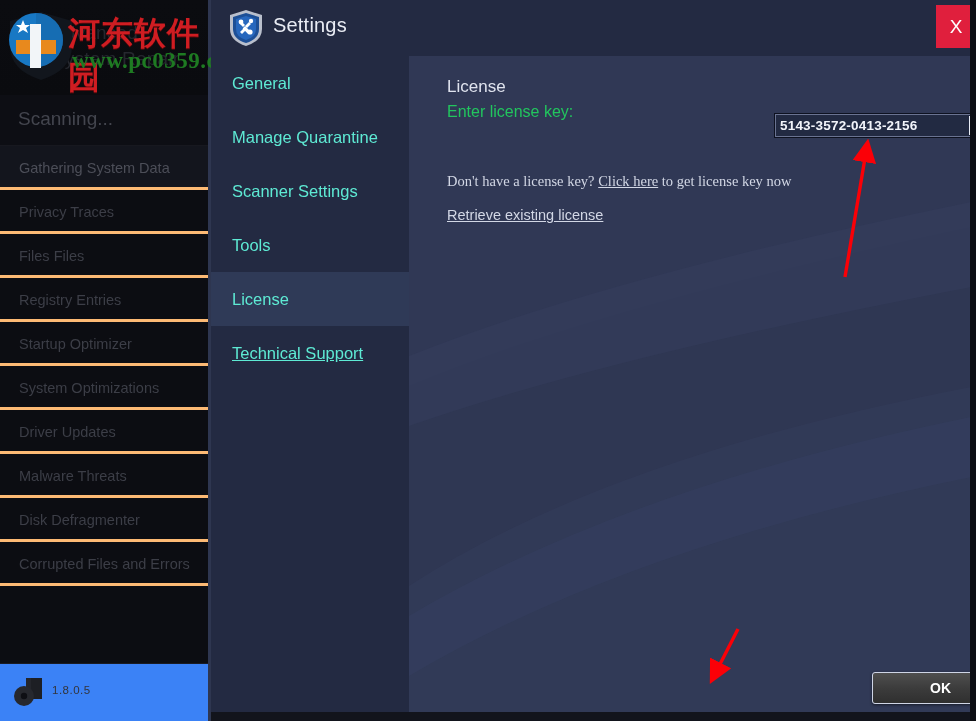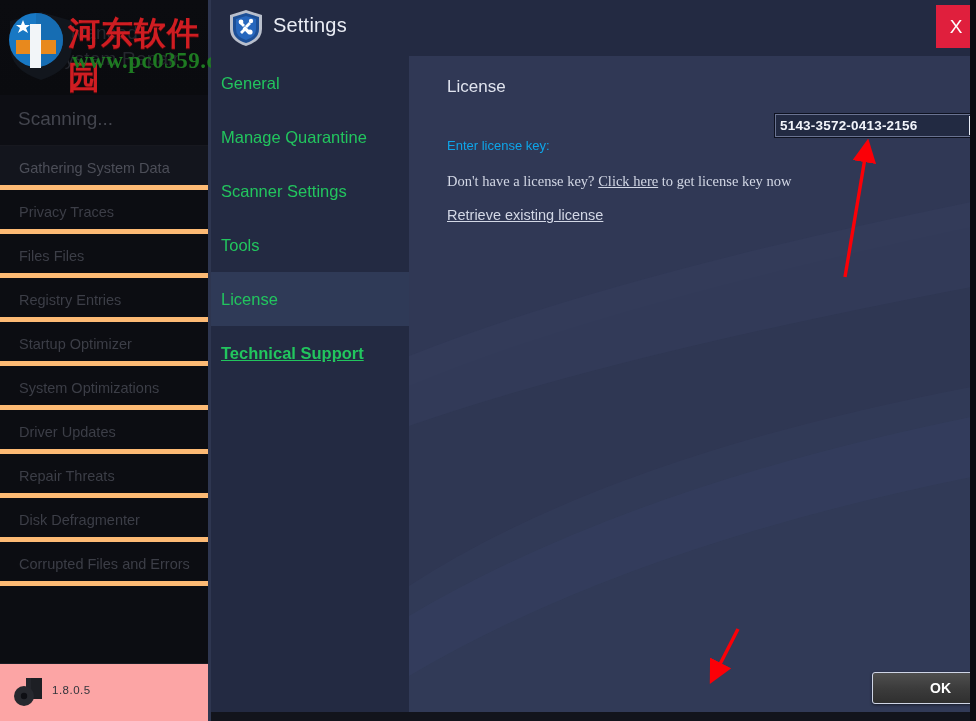--- a/index.html
+++ b/index.html
@@ -31,26 +31,26 @@
     background: #0d0e14; border-bottom: 1px solid #17181f;
   }
   .bg-scanning-label {
     position: absolute; left: 18px; top: 13px;
     font-size: 19px; color: #43454e;
   }
   .bg-list { position: absolute; left: 0; top: 146px; width: 215px; }
   .bg-list-item {
     position: relative; height: 44px; line-height: 44px;
     padding-left: 19px; font-size: 14.5px; color: #3c3e47;
-    border-bottom: 5px solid #fdba74;
+    border-bottom: 3px solid #fdba74;
   }
   .bg-list-item.active { background: #13151d; color: #4c4e58; }
   .bg-footer {
     position: absolute; left: 0; top: 663px; width: 215px; height: 58px;
-    background: #fca5a5; border-top: 1px solid #1a1c24;
+    background: #3b82f6; border-top: 1px solid #1a1c24;
   }
   .bg-disc-icon {
     position: absolute; left: 12px; top: 11px; width: 36px; height: 34px;
     color: #212329;
   }
   .bg-version {
     position: absolute; left: 52px; top: 20px;
     font-size: 11.5px; color: #33353c; letter-spacing: .5px;
   }
   
@@ -101,41 +101,41 @@
     font-size: 19px; color: #ffffff; font-family: "Liberation Sans", sans-serif;
   }
 
   
   .nav {
     position: absolute; left: 0; top: 56px; width: 198px; height: 665px;
     background: #232a42;
   }
   .nav-item {
     position: relative; height: 54px; line-height: 54px;
-    padding-left: 10px; font-size: 16.5px; color: #22c55e;
+    padding-left: 21px; font-size: 16.5px; color: #5eead4;
     cursor: pointer; white-space: nowrap;
   }
   .nav-item.selected { background: #2f3a57; }
-  .nav-item.underlined span { text-decoration: underline; font-weight: bold; }
+  .nav-item.underlined span { text-decoration: underline; }
 
   
   .content {
     position: absolute; left: 198px; top: 56px; width: 567px; height: 665px;
     background: #2f3753;
     overflow: hidden;
   }
   .content-waves { position: absolute; left: 0; top: 0; width: 567px; height: 665px; }
 
   .content-title {
     position: absolute; left: 38px; top: 21px;
     font-size: 17px; color: #dfe3ee;
   }
   .field-label {
-    position: absolute; left: 38px; top: 82px;
-    font-size: 13px; color: #0ea5e9;
+    position: absolute; left: 38px; top: 47px;
+    font-size: 16px; color: #22c55e;
   }
   .license-input {
     position: absolute; left: 365px; top: 57px; width: 207px; height: 25px;
     background: #222a42; border: 1px solid #0d1120;
     box-shadow: inset 0 0 0 1px #6a7391;
     color: #f2f4fa; font-size: 13.5px; font-weight: bold;
     padding: 0 5px; line-height: 23px;
     font-family: "Liberation Sans", sans-serif;
     letter-spacing: .2px;
   }
@@ -210,21 +210,21 @@
       <div class="bg-list-item">
         <span>Startup Optimizer</span>
       </div>
       <div class="bg-list-item">
         <span>System Optimizations</span>
       </div>
       <div class="bg-list-item">
         <span>Driver Updates</span>
       </div>
       <div class="bg-list-item">
-        <span>Repair Threats</span>
+        <span>Malware Threats</span>
       </div>
       <div class="bg-list-item">
         <span>Disk Defragmenter</span>
       </div>
       <div class="bg-list-item">
         <span>Corrupted Files and Errors</span>
       </div>
     </div>
 
     <div class="bg-footer">

